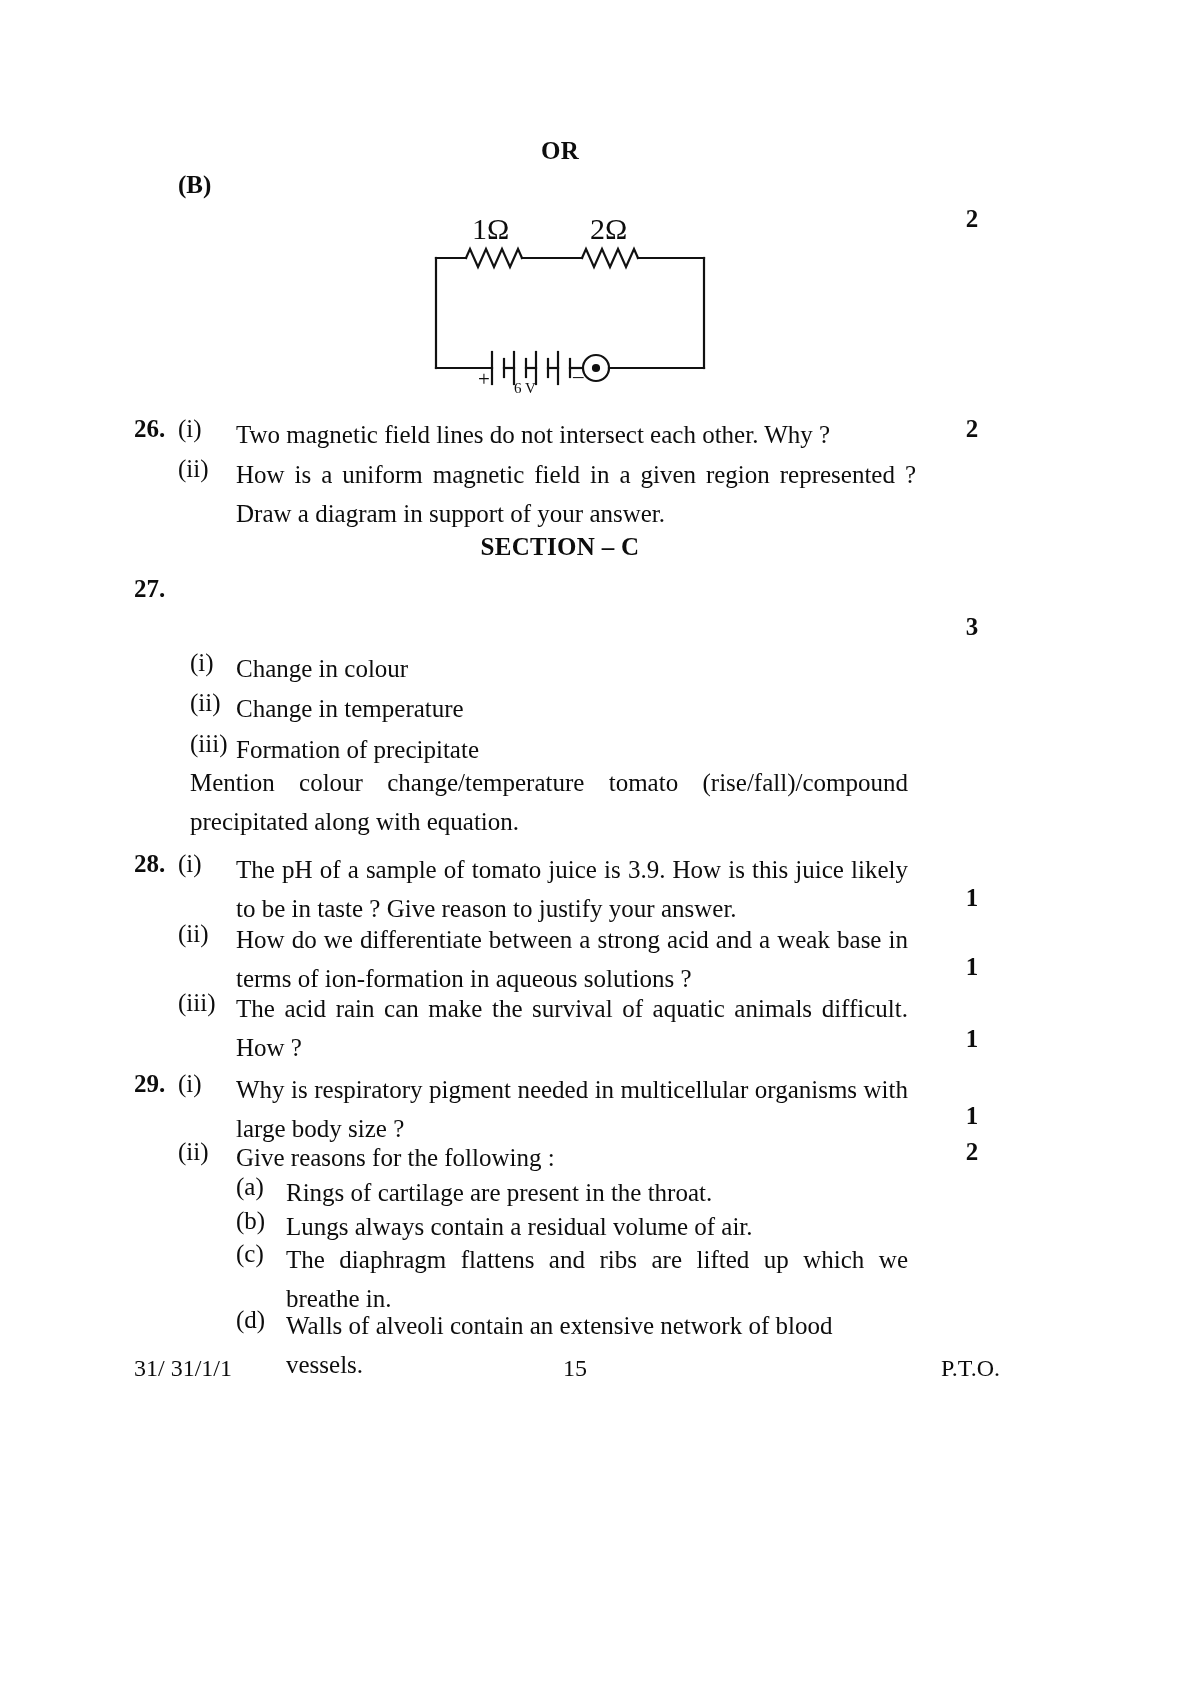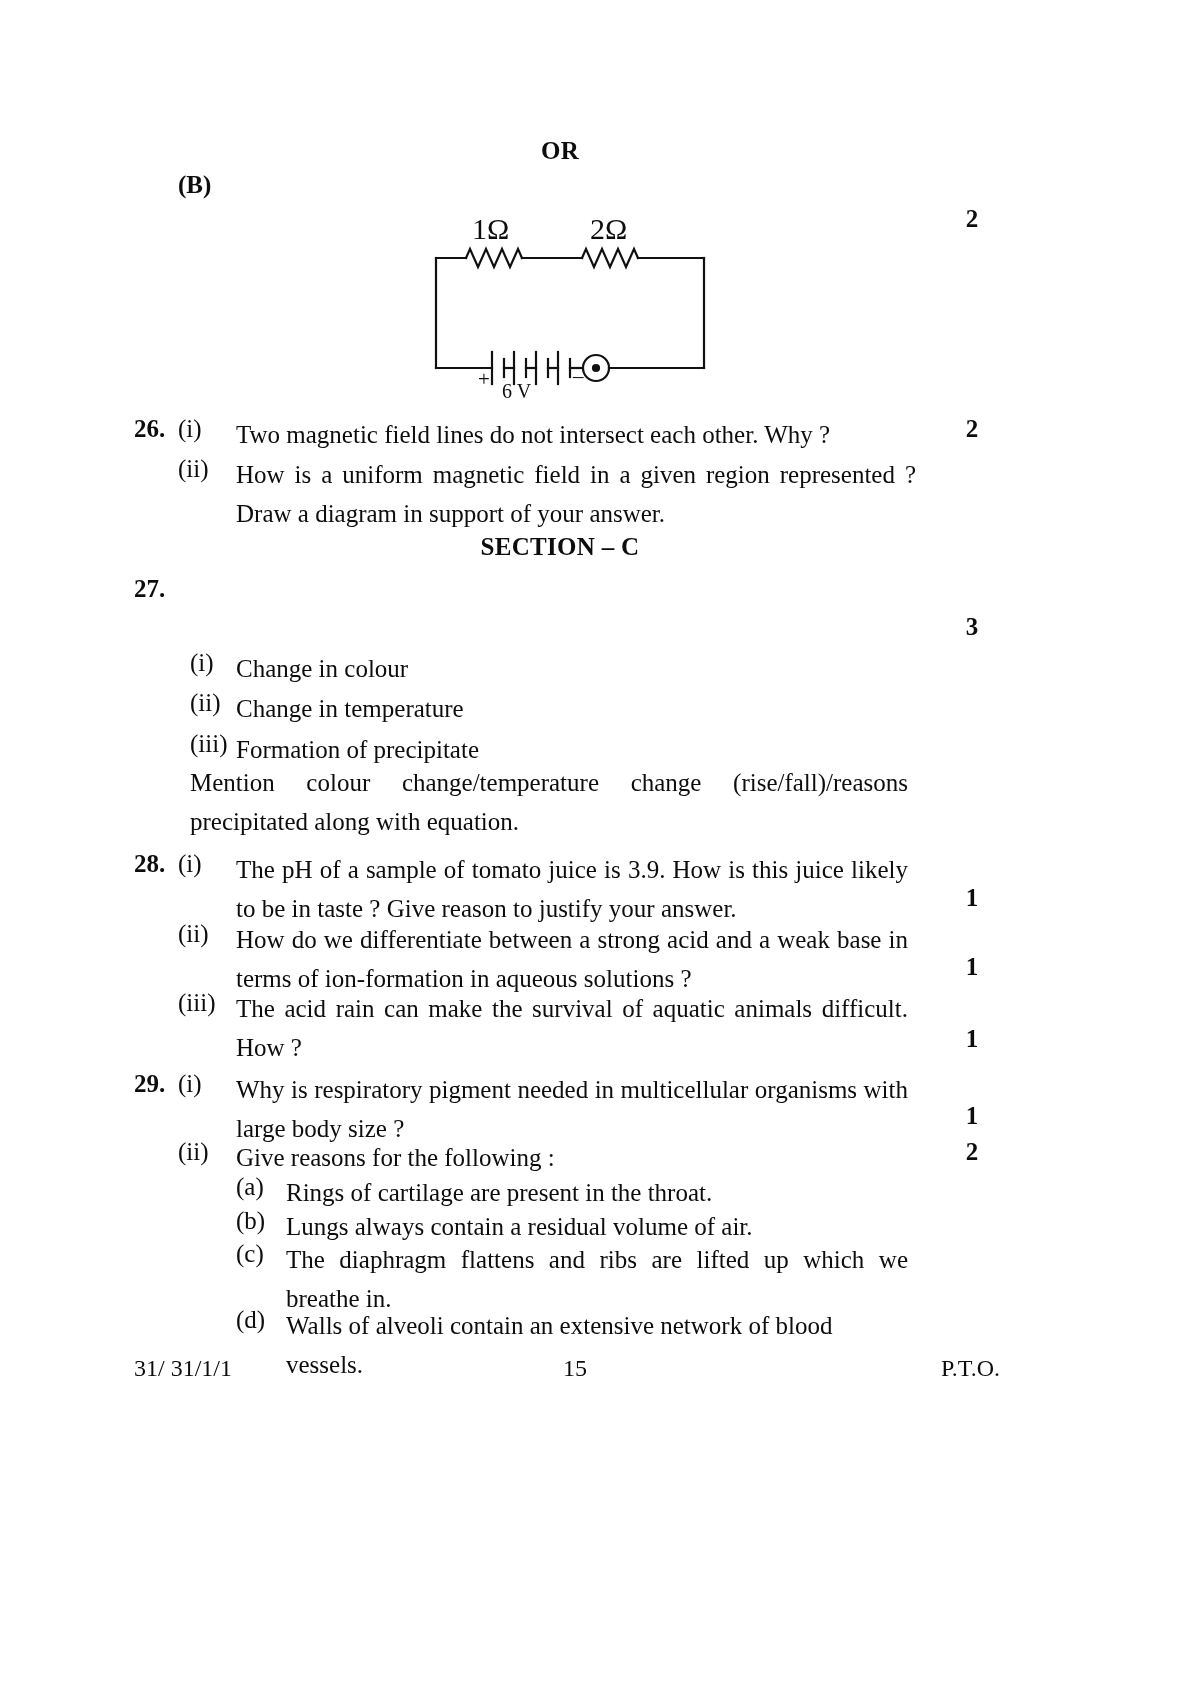--- a/index.html
+++ b/index.html
@@ -109,21 +109,21 @@
         <circle cx="166" cy="138" r="13"></circle>
         <circle cx="166" cy="138" r="3" fill="#111111"></circle>
 
         <line x1="179" y1="138" x2="274" y2="138"></line>
       </g>
     </svg>
     <span class="lbl" style="left:42px; top:-18px;">1Ω</span>
     <span class="lbl" style="left:160px; top:-18px;">2Ω</span>
     <span class="lbl" style="left:48px; top:137px; font-size:21px;">+</span>
     <span class="lbl" style="left:143px; top:134px; font-size:21px;">–</span>
-    <span class="lbl" style="left:72px; top:150px; font-size:20px;">6 V</span>
+    <span class="lbl" style="left:84px; top:150px; font-size:15px;">6 V</span>
   </div>
 
   <div class="qnum" style="left:134px; top:415px;">26.</div>
   <div class="rom" style="left:178px; top:415px;">(i)</div>
   <div class="body-text nojust" style="left:236px; top:415px; width:672px;">Two magnetic field lines do not intersect each other. Why ?</div>
   <div class="marks" style="top:415px;">2</div>
 
   <div class="rom" style="left:178px; top:455px;">(ii)</div>
   <div class="body-text" style="left:236px; top:455px; width:680px;">How is a uniform magnetic field in a given region represented ? Draw a diagram in support of your answer.</div>
 
@@ -134,21 +134,21 @@
 
   <div class="rom" style="left:190px; top:649px;">(i)</div>
   <div class="body-text nojust" style="left:236px; top:649px; width:672px;">Change in colour</div>
 
   <div class="rom" style="left:190px; top:689px;">(ii)</div>
   <div class="body-text nojust" style="left:236px; top:689px; width:672px;">Change in temperature</div>
 
   <div class="rom" style="left:190px; top:730px;">(iii)</div>
   <div class="body-text nojust" style="left:236px; top:730px; width:672px;">Formation of precipitate</div>
 
-  <div class="body-text" style="left:190px; top:763px; width:718px;">Mention colour change/temperature change (rise/fall)/reasons precipitated along with equation.</div>
+  <div class="body-text" style="left:190px; top:763px; width:718px;">Mention colour change/temperature tomato (rise/fall)/compound precipitated along with equation.</div>
 
   <div class="qnum" style="left:134px; top:850px;">28.</div>
 
   <div class="rom" style="left:178px; top:850px;">(i)</div>
   <div class="body-text" style="left:236px; top:850px; width:672px;">The pH of a sample of tomato juice is 3.9. How is this juice likely to be in taste ? Give reason to justify your answer.</div>
   <div class="marks" style="top:884px;">1</div>
 
   <div class="rom" style="left:178px; top:920px;">(ii)</div>
   <div class="body-text" style="left:236px; top:920px; width:672px;">How do we differentiate between a strong acid and a weak base in terms of ion-formation in aqueous solutions ?</div>
   <div class="marks" style="top:953px;">1</div>

